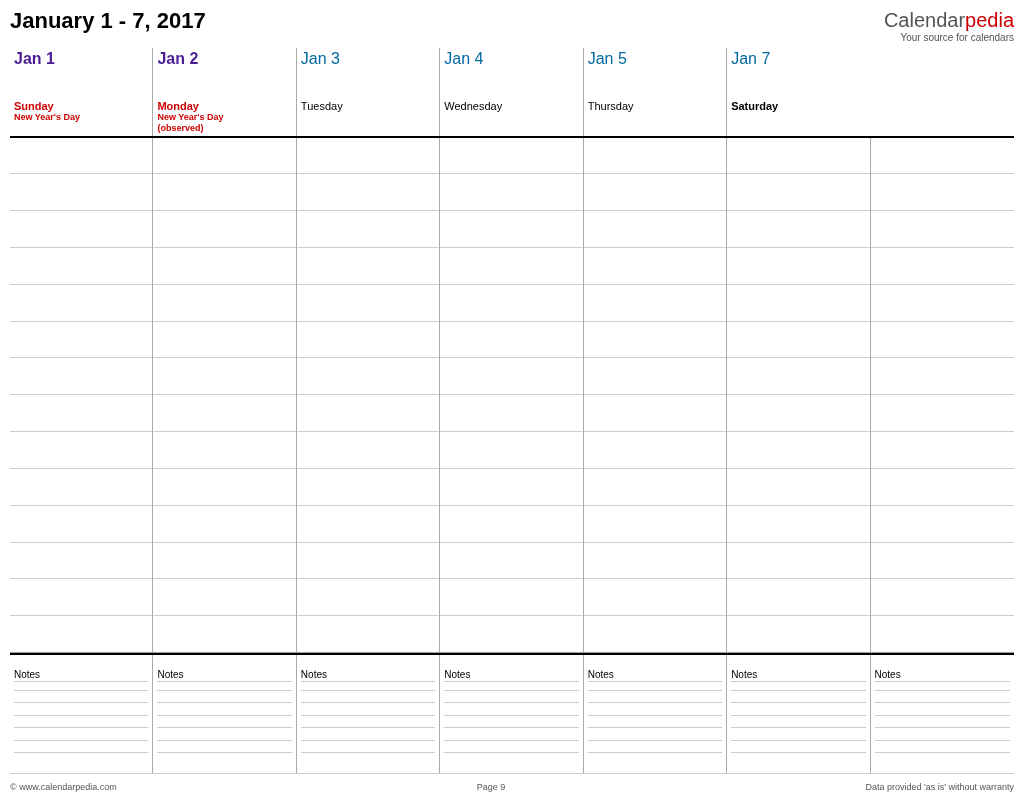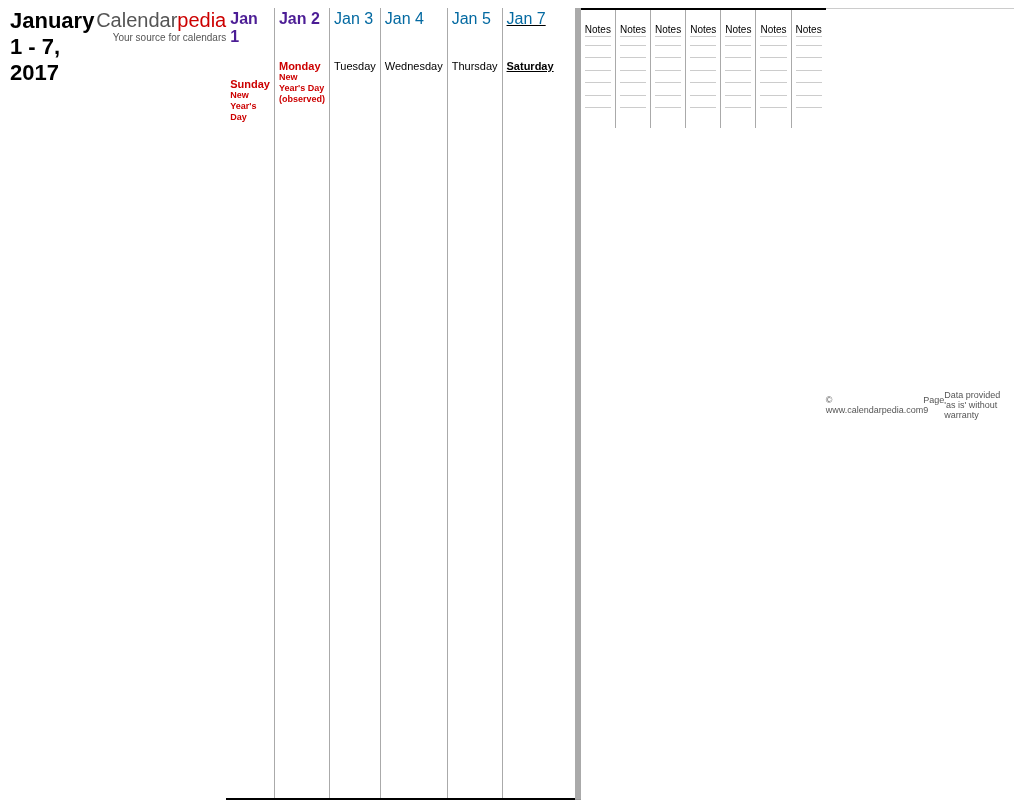--- a/index.html
+++ b/index.html
@@ -10,20 +10,21 @@
       height: 804px;
       overflow: hidden;
       position: relative;
     }
 
     .page-wrapper {
       width: 1024px;
       height: 804px;
       padding: 8px 10px 4px 10px;
       display: flex;
+      flex-direction: column;
     }
 
     
     .header {
       display: flex;
       justify-content: space-between;
       align-items: flex-start;
       margin-bottom: 4px;
     }
 
@@ -59,21 +60,20 @@
       border-bottom: 2px solid #000;
     }
 
     .day-header {
       padding: 2px 4px;
       border-right: 1px solid #aaa;
     }
 
     .day-header:last-child {
       border-right: none;
-      text-decoration: underline;
     }
 
     .day-number {
       font-size: 16px;
       font-weight: normal;
       color: #0369a1;
     }
 
     .day-number.red {
       color: #4c1d95;
@@ -170,21 +170,21 @@
       border-bottom: 1px solid #ccc;
       height: 1px;
       margin: 3px 0;
     }
 
     
     .footer {
       display: flex;
       justify-content: space-between;
       align-items: center;
-      padding: 2px 0;
+      padding: 8px 0;
       font-size: 9px;
       color: #555;
       border-top: 1px solid #ccc;
     }
 
     .footer-left { }
     .footer-center { }
     .footer-right { }
   </style>
 </head>

